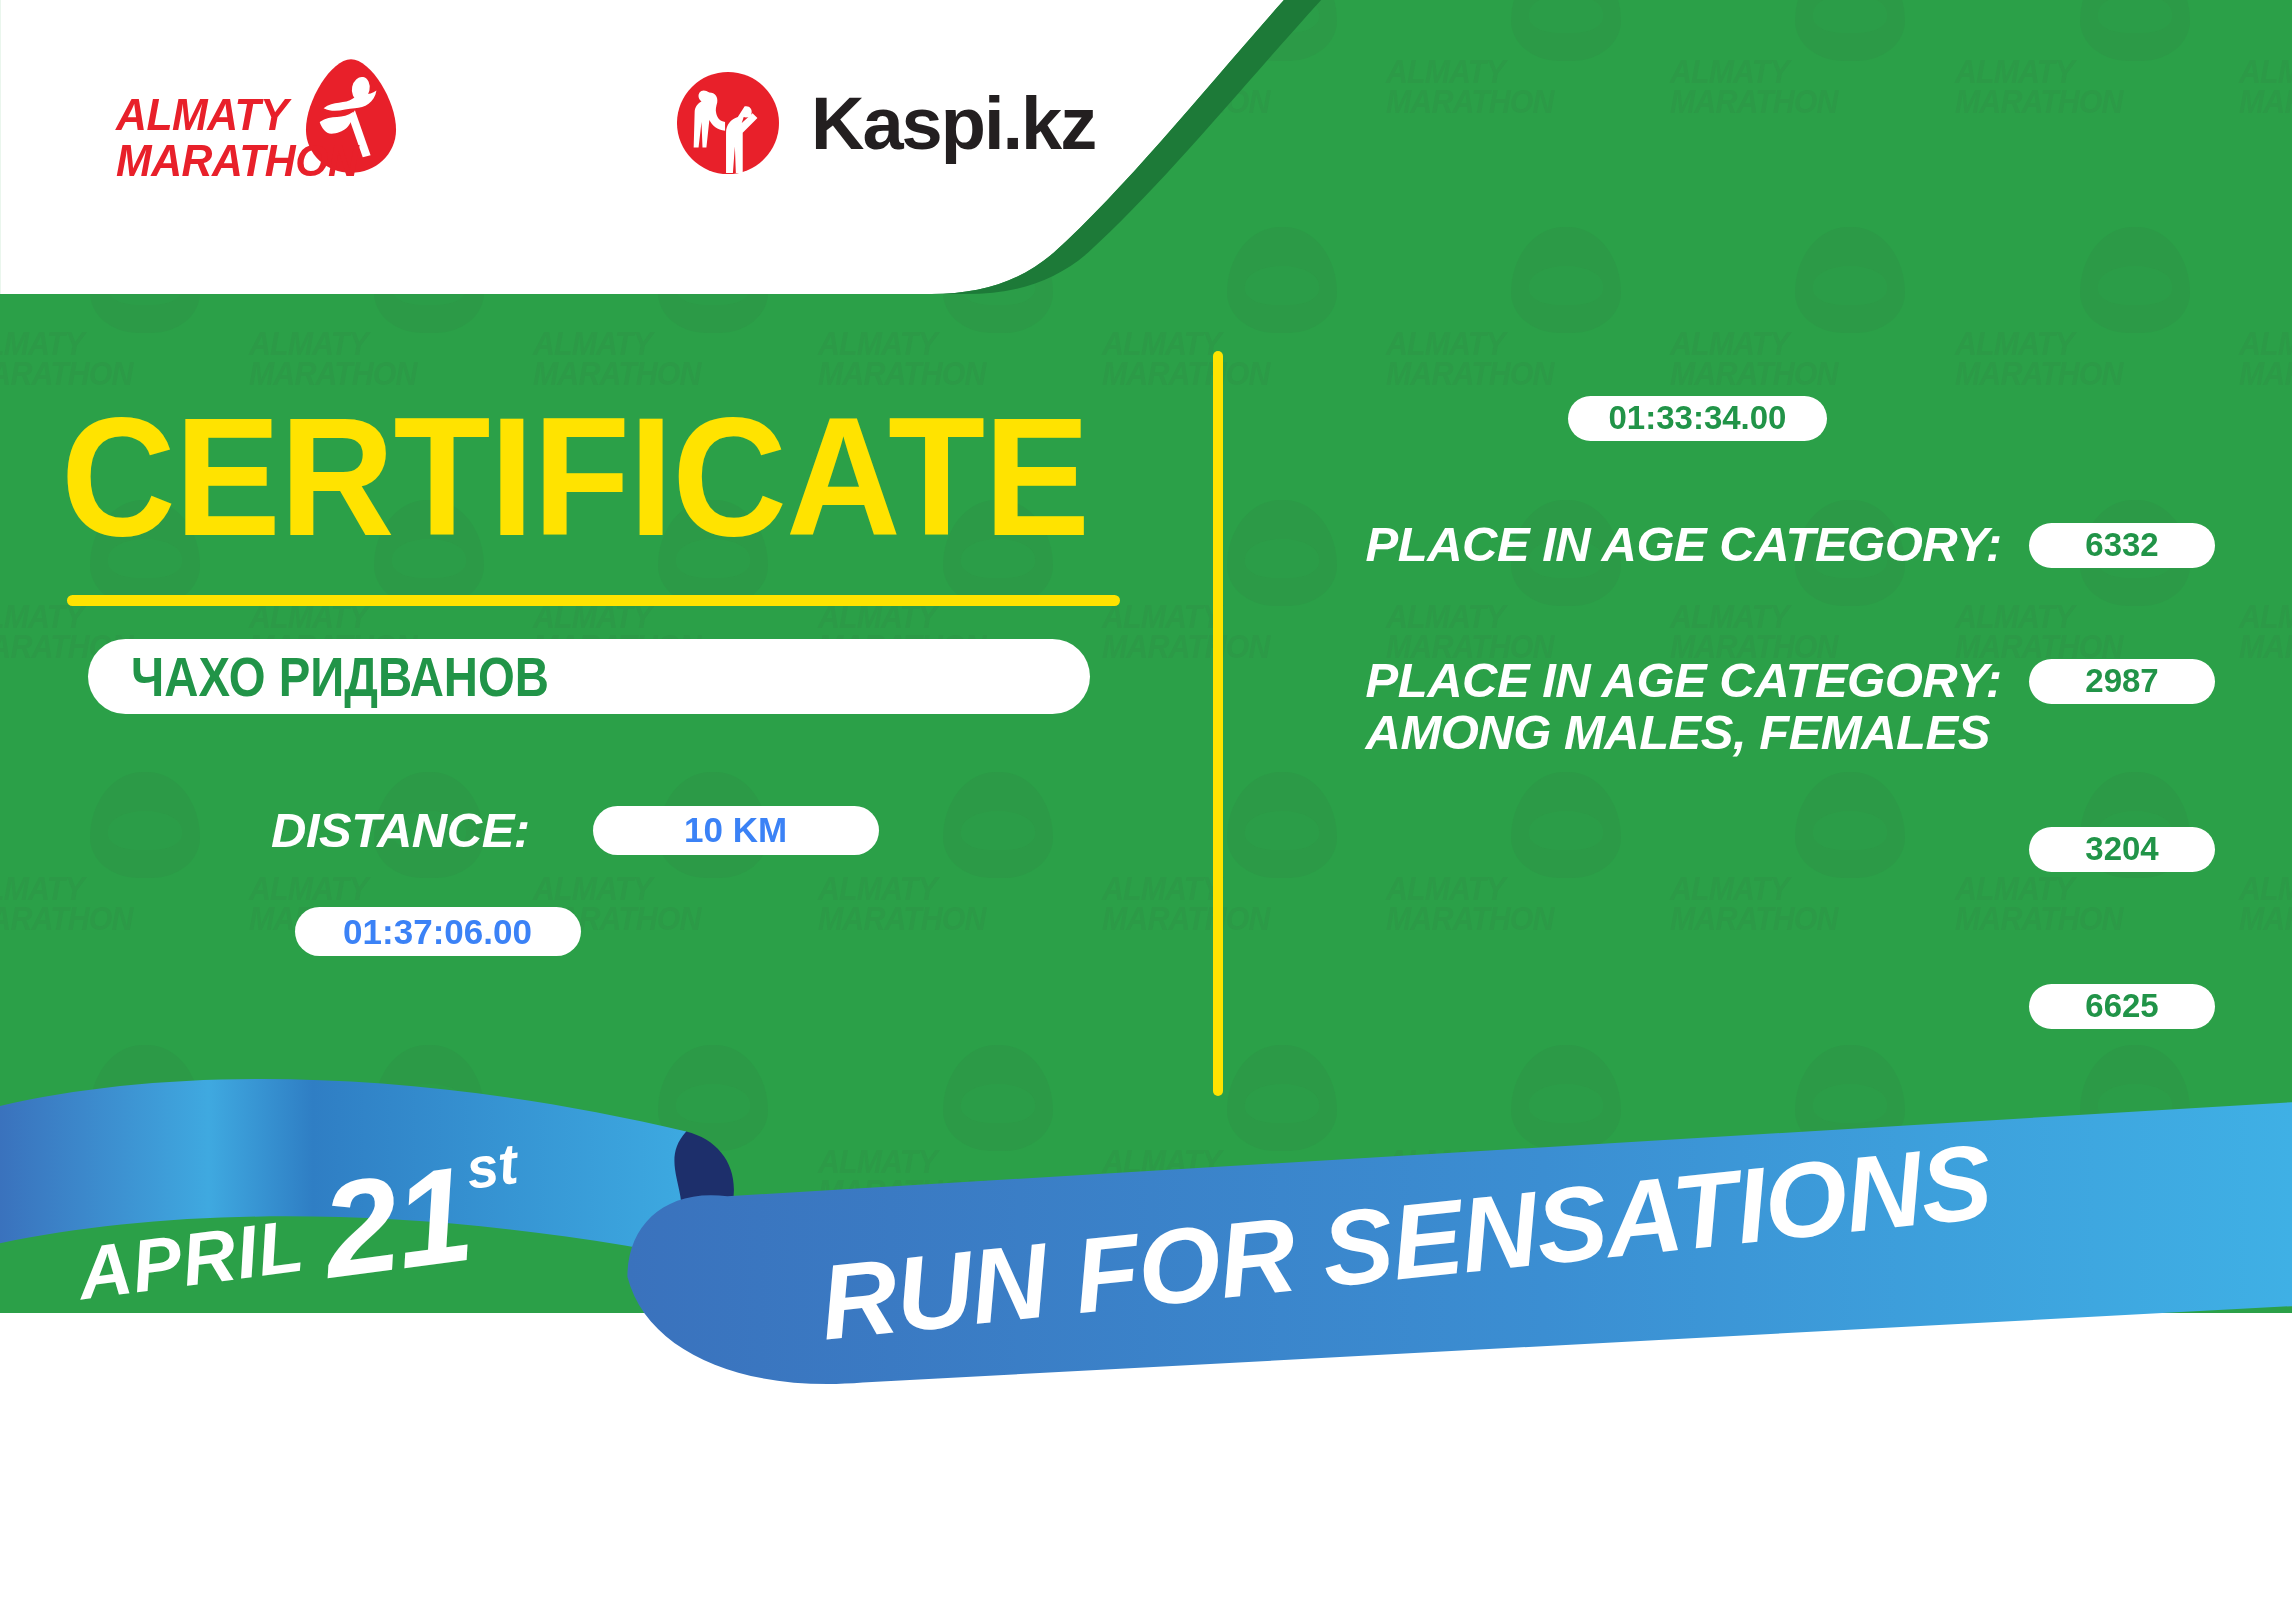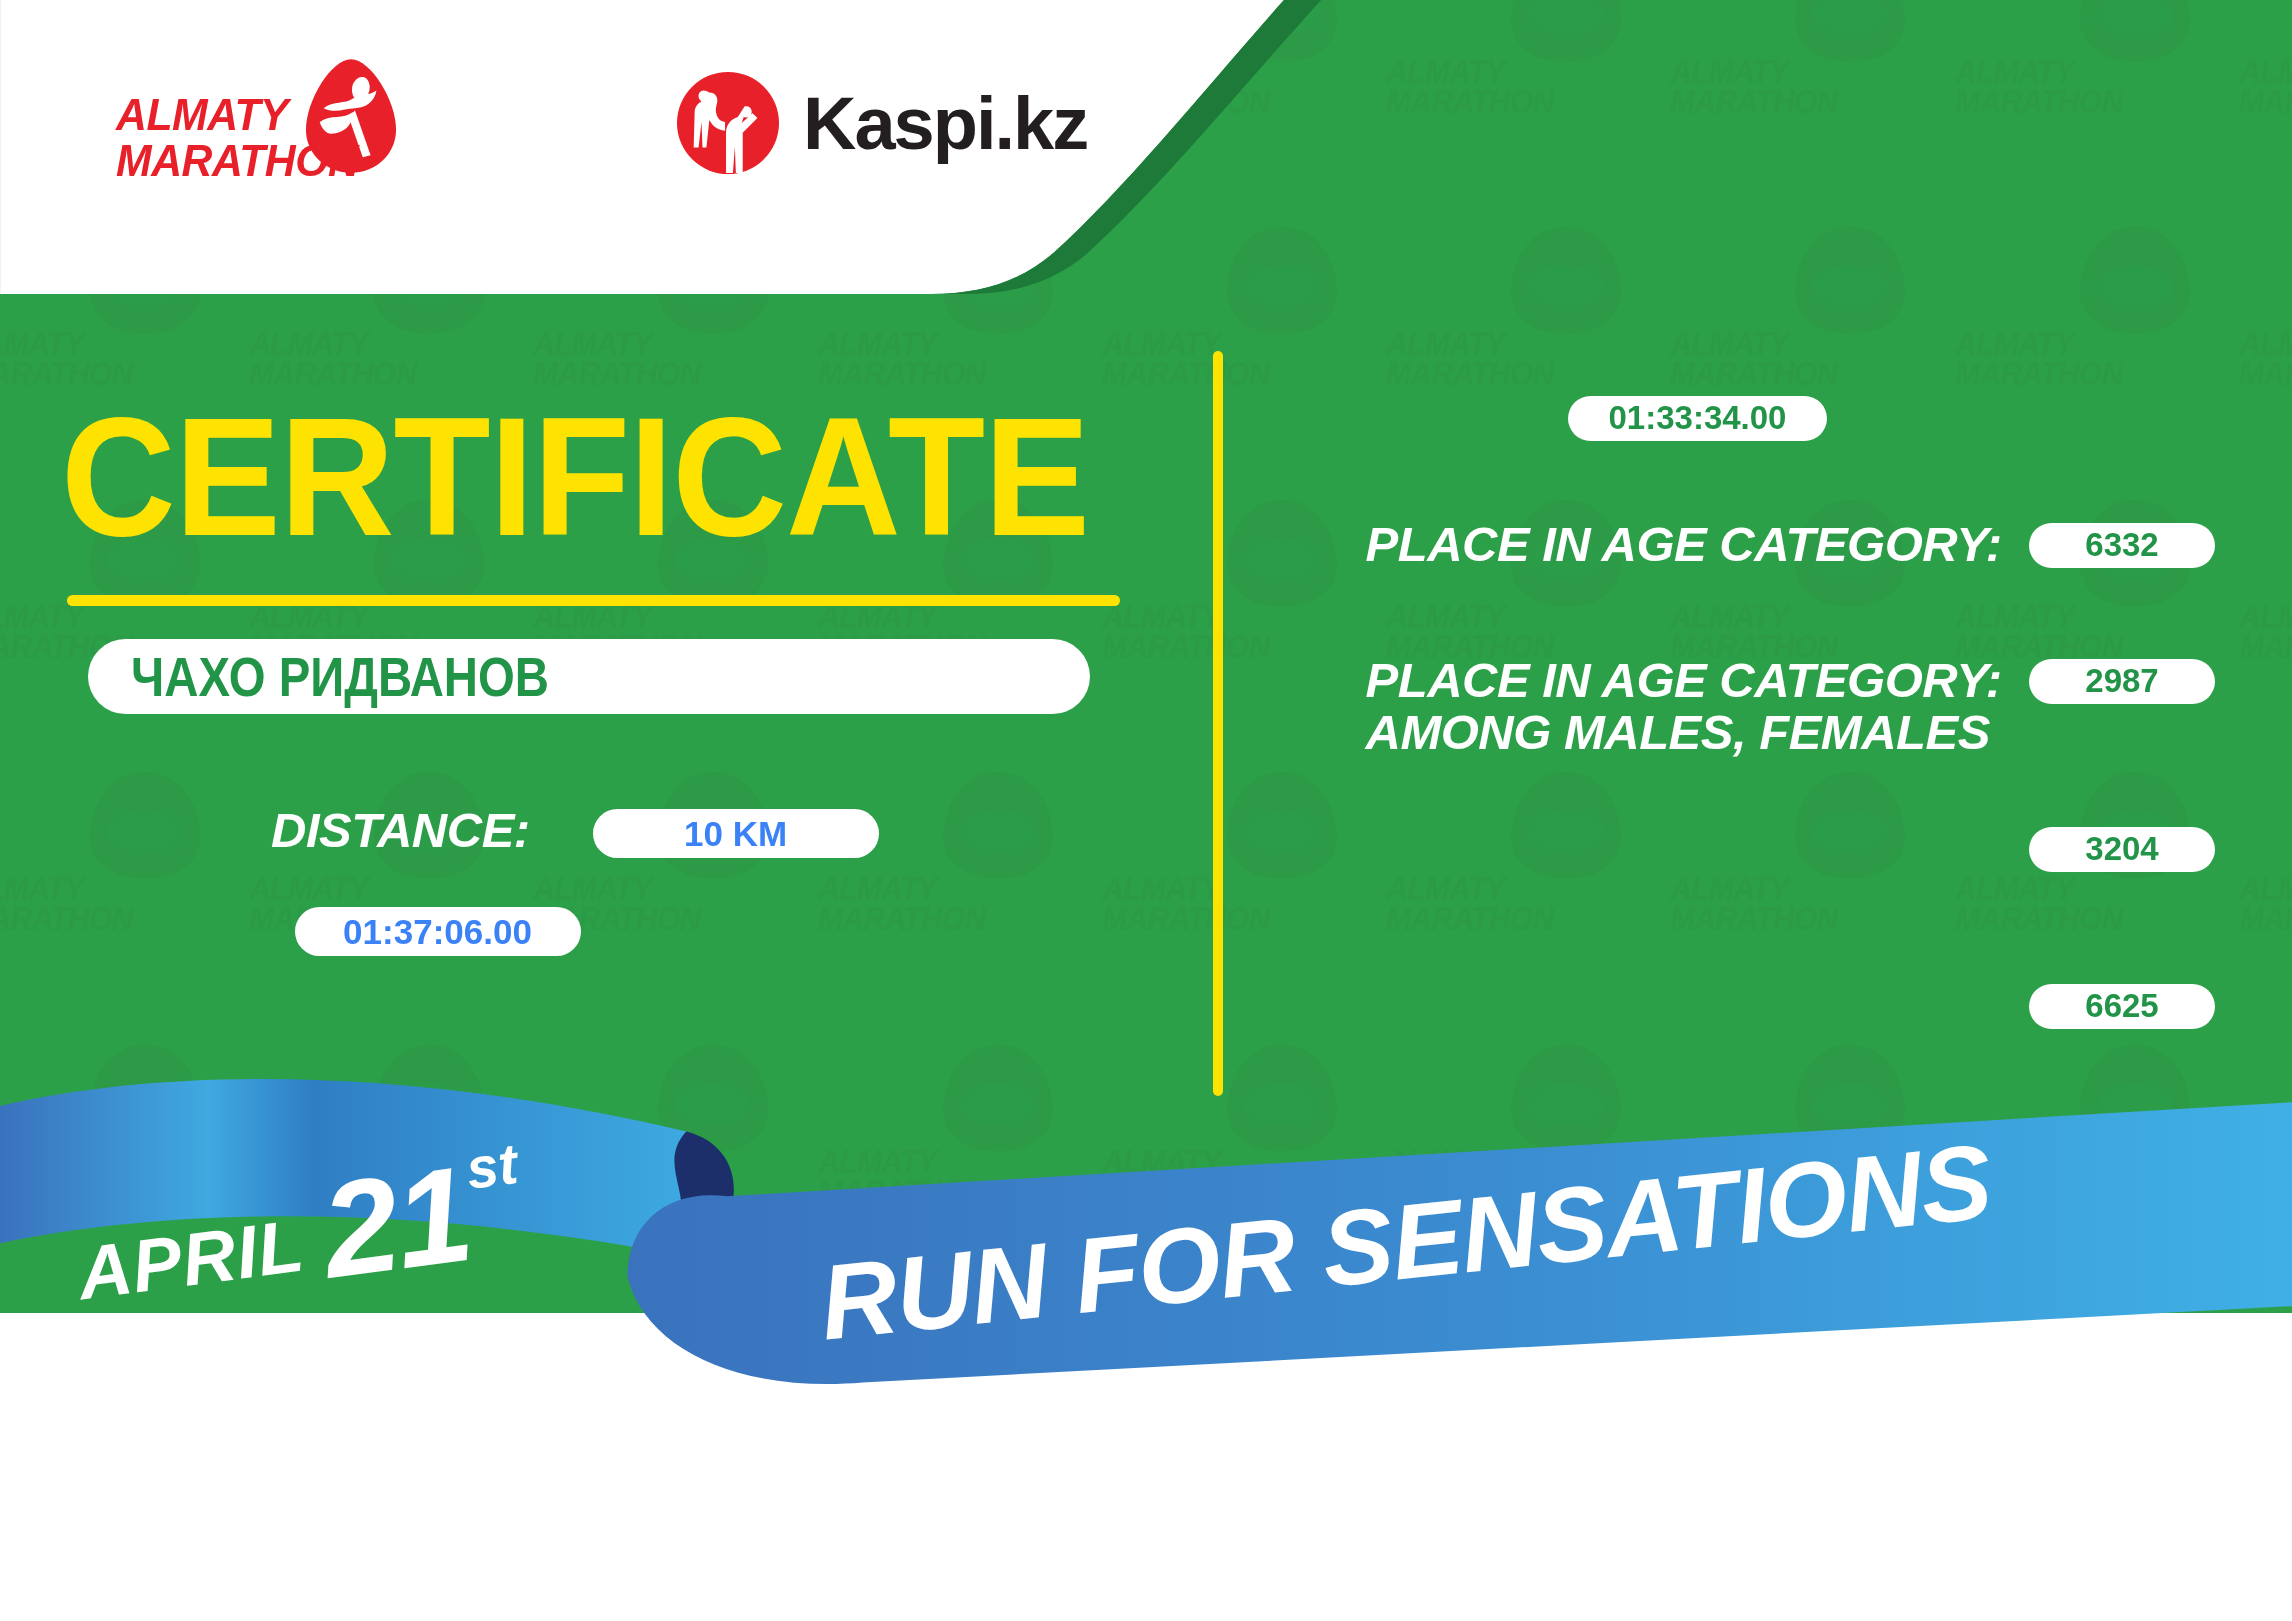--- a/index.html
+++ b/index.html
@@ -100,21 +100,21 @@
   }
   .am-mark{
     position:absolute;
     left:188px;top:9.8px;
     width:94px;height:118px;
   }
 
   .kaspi{
     position:absolute;
     left:676px;top:71px;
-    display:flex;align-items:center;gap:23px;
+    display:flex;align-items:center;gap:31px;
   }
   .kaspi-mark{width:104px;height:104px;position:relative;}
   .kaspi-txt{
     color:#231f20;
     font-weight:bold;
     font-size:74px;
     letter-spacing:-2px;
   }
 
   
@@ -150,21 +150,21 @@
     margin-left:43px;
     color:#219448;
     font-weight:bold;
     font-size:55px;
     letter-spacing:0px;
     transform:scaleX(.86);
     transform-origin:left center;
     white-space:nowrap;
   }
 
-  .lrow{position:absolute;display:flex;align-items:flex-end;}
+  .lrow{position:absolute;display:flex;align-items:center;}
   .lrow .lbl{
     font-weight:bold;font-style:italic;
     font-size:49px;letter-spacing:-0.5px;
     white-space:nowrap;
   }
   .lbl-white{color:#ffffff;}
   .lbl-yellow{color:#ffe300;}
   .vpill{
     background:#fff;border-radius:29px;
     height:49px;

